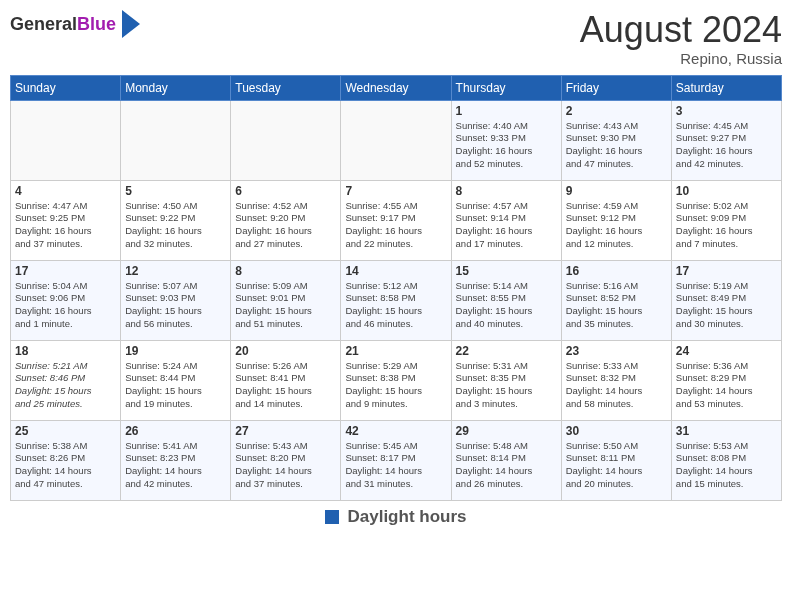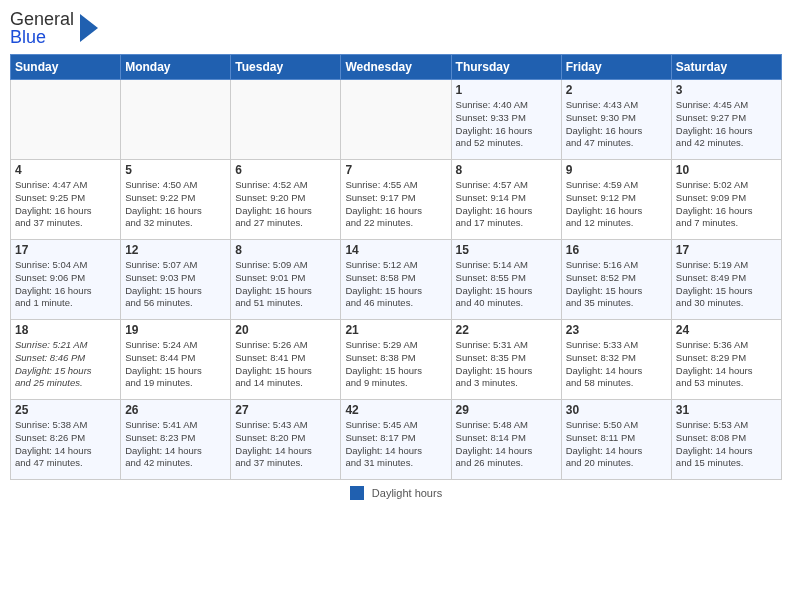--- a/index.html
+++ b/index.html
@@ -16,27 +16,26 @@
       align-items: flex-start;
       margin-bottom: 8px;
     }
     .logo {
       display: flex;
       align-items: center;
       gap: 4px;
     }
     .logo-text {
       display: flex;
-      flex-direction: column;
       font-size: 18px;
-      font-weight: normal;
+      font-weight: bold;
       line-height: 1;
     }
     .logo-text .general { color: #333; }
-    .logo-text .blue { color: #1d4ed8; }
+    .logo-text .blue { color: #a21caf; }
     .logo-arrow {
       width: 0;
       height: 0;
       border-top: 14px solid transparent;
       border-bottom: 14px solid transparent;
       border-left: 18px solid #2060b0;
       margin-left: 2px;
     }
     .title-area {
       text-align: right;
@@ -53,21 +52,21 @@
     }
     table {
       width: 100%;
       border-collapse: collapse;
       table-layout: fixed;
     }
     thead tr th {
       background: #2060b0;
       color: #fff;
       font-size: 12px;
-      font-weight: bold;
+      font-weight: normal;
       padding: 5px 4px;
       text-align: left;
       border: 1px solid #5588cc;
     }
     tbody tr td {
       vertical-align: top;
       padding: 3px 4px;
       border: 1px solid #ccc;
       font-size: 10px;
       color: #333;
@@ -94,40 +93,45 @@
     }
     .empty-cell {
       background: #f9f9f9 !important;
     }
     .footer {
       display: flex;
       align-items: center;
       justify-content: center;
       margin-top: 6px;
       gap: 8px;
-      font-size: 11px;
+      font-size: 17px;
       color: #555;
+      font-weight: bold;
     }
     .legend-box {
       width: 14px;
       height: 14px;
       background: #2060b0;
       display: inline-block;
     }
   </style>
 </head>
 <body>
 
 <div class="header">
   <div class="logo">
     <div class="logo-text">
       <span class="general">General</span>
       <span class="blue">Blue</span>
     </div>
     <div class="logo-arrow"></div>
+  </div>
+  <div class="title-area">
+    <div class="month-title">August 2024</div>
+    <div class="location">Repino, Russia</div>
   </div>
 </div>
 
 <table>
   <thead>
     <tr id="weekday-header">
     <th>Sunday</th>
         <th>Monday</th>
         <th>Tuesday</th>
         <th>Wednesday</th>

